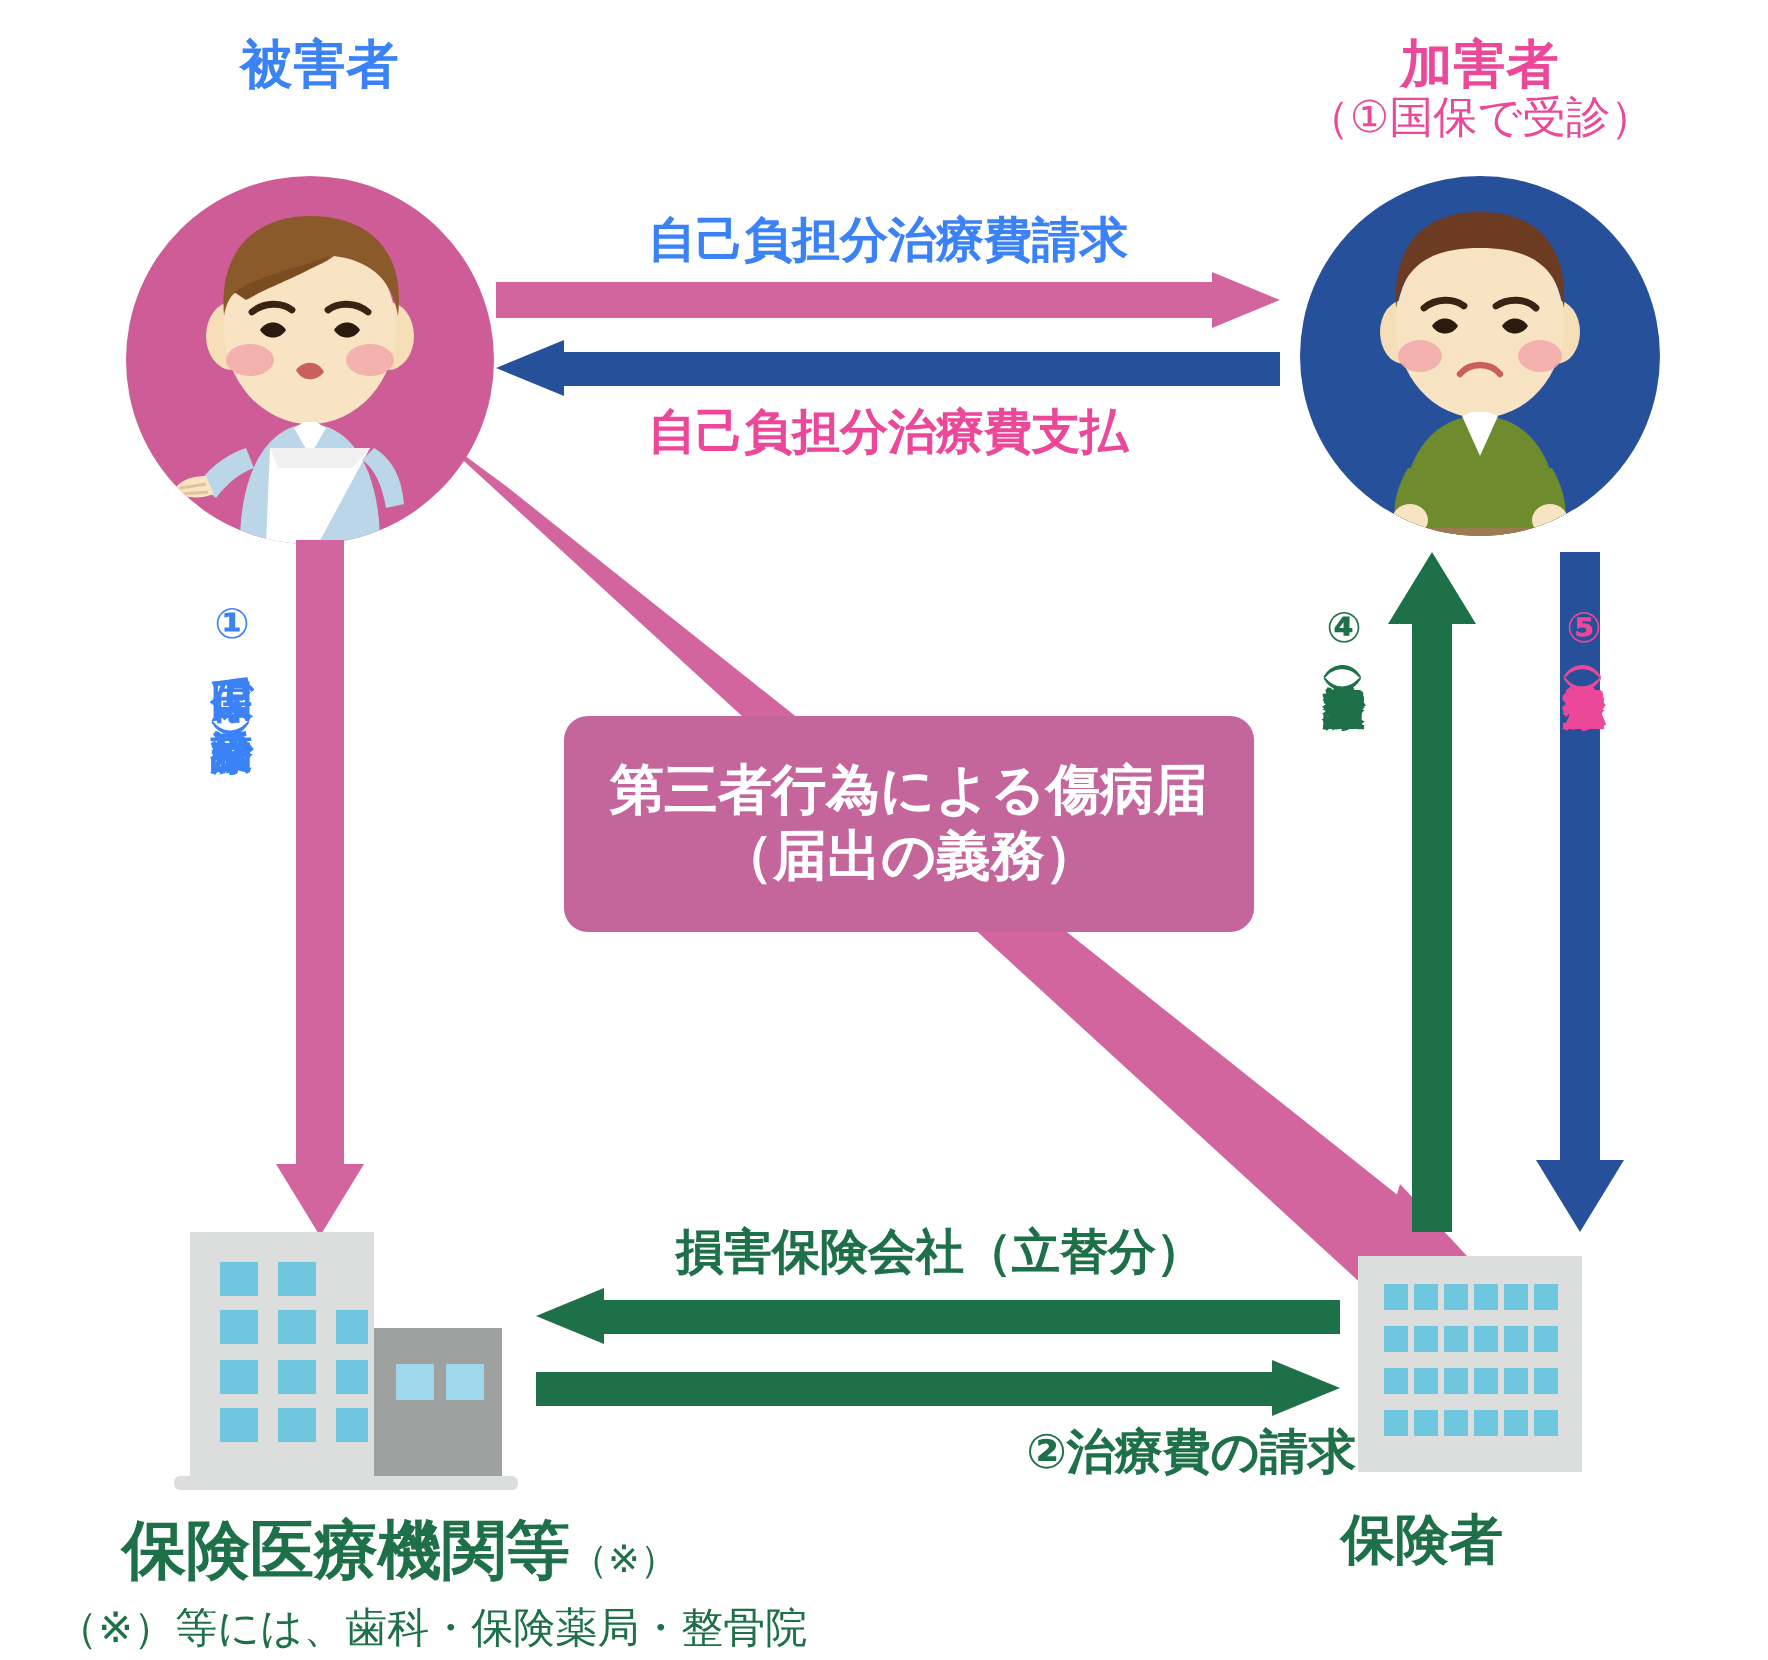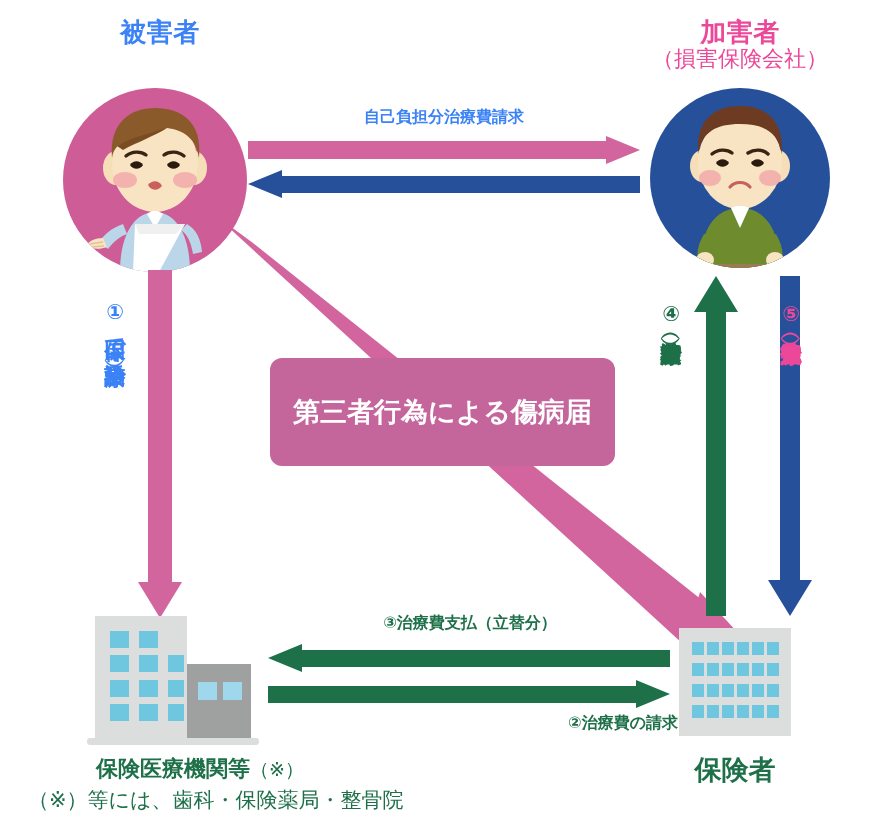--- a/index.html
+++ b/index.html
@@ -46,21 +46,21 @@
   .circle {
     border-radius: 50%;
     overflow: hidden;
   }
   .circle-pink { background: #CE5C96; }
   .circle-blue { background: #27509B; }
 
   
   .arrow-label {
     font-weight: bold;
-    font-size: 16px;
+    font-size: 24px;
     white-space: nowrap;
     line-height: 1.1;
   }
   .arrow-label-v {
     font-weight: bold;
     font-size: 21px;
     line-height: 1.05;
     writing-mode: vertical-rl;
     text-orientation: upright;
     white-space: nowrap;
@@ -74,30 +74,31 @@
     color: #ffffff;
     display: flex;
     align-items: center;
     justify-content: center;
     text-align: center;
     font-weight: bold;
     font-size: 27px;
     line-height: 1.22;
     box-sizing: border-box;
     padding: 10px 14px;
+    margin-left: 12px;
   }
 
   
   .cap {
     text-align: center;
     white-space: nowrap;
   }
   .cap .big {
     font-weight: bold;
-    font-size: 22px;
+    font-size: 32px;
   }
   .cap .paren {
     font-weight: normal;
     font-size: 19px;
   }
   .cap .note {
     display: block;
     font-weight: normal;
     font-size: 21px;
     margin-top: 2px;
@@ -159,21 +160,21 @@
 
       <path d="M40 150 C32 150 26 153 24 157 C28 161 36 162 44 159 Z" fill="#F8E3C2"></path>
       <path d="M27 156 L40 154 M28 159 L41 158" stroke="#E0C39A" stroke-width="1.4"></path>
 
       <path d="M124 136 C134 142 138 152 139 164 L130 166 C128 154 124 146 118 142 Z" fill="#BBD6E8"></path>
     </svg>
   </div>
 
   <div class="abs node-title blue-text" style="left:600px; top:18px; width:280px;">
     <span class="main">加害者</span>
-    <span class="sub">（損害保険会社）</span>
+    <span class="sub">（①国保で受診）</span>
   </div>
 
   <div class="abs circle circle-blue" style="left:650px; top:88px; width:180px; height:180px;">
     <svg width="180" height="180" viewBox="0 0 180 180">
 
       <ellipse cx="52" cy="78" rx="12" ry="16" fill="#F6DEB9"></ellipse>
       <ellipse cx="128" cy="78" rx="12" ry="16" fill="#F6DEB9"></ellipse>
 
       <ellipse cx="90" cy="74" rx="42" ry="47" fill="#F8E3C2"></ellipse>
 
@@ -208,46 +209,48 @@
   <div class="abs arrow-label pink-text" style="left:250px; top:108px; width:388px; text-align:center;">自己負担分治療費請求</div>
 
   <svg class="abs" style="left:248px; top:136px;" width="392" height="32">
     <polygon points="0,5 358,5 358,0 392,14 358,28 358,23 0,23" fill="#D2659D"></polygon>
   </svg>
 
   <svg class="abs" style="left:248px; top:170px;" width="392" height="32">
     <polygon points="392,6 34,6 34,0 0,14 34,28 34,23 392,23" fill="#27509B"></polygon>
   </svg>
 
+  <div class="abs arrow-label blue-text" style="left:250px; top:204px; width:388px; text-align:center;">自己負担分治療費支払</div>
 
   <svg class="abs" style="left:138px; top:270px;" width="44" height="348">
     <polygon points="10,0 34,0 34,312 44,312 22,348 0,312 10,312" fill="#D2659D"></polygon>
   </svg>
 
   <div class="abs arrow-label-v pink-text" style="left:104px; top:300px; height:275px;">①国保で受診（診療・治療）</div>
 
   <div class="abs notice-box" style="left:270px; top:358px; width:345px; height:108px;">
     <div>
       <span>第三者行為による傷病届</span><br>
+      <span>（届出の義務）</span>
     </div>
   </div>
 
   <svg class="abs" style="left:694px; top:276px;" width="44" height="340">
     <polygon points="22,0 44,36 32,36 32,340 12,340 12,36 0,36" fill="#1E7049"></polygon>
   </svg>
 
   <div class="abs arrow-label-v green-text" style="left:660px; top:302px; height:288px;">④治療費請求（立替分）</div>
 
   <svg class="abs" style="left:768px; top:276px;" width="44" height="340">
     <polygon points="12,0 32,0 32,304 44,304 22,340 0,304 12,304" fill="#27509B"></polygon>
   </svg>
 
   <div class="abs arrow-label-v blue-text" style="left:780px; top:302px; height:288px;">⑤治療費支払（立替分）</div>
 
-  <div class="abs arrow-label green-text" style="left:270px; top:614px; width:400px; text-align:center;">③治療費支払（立替分）</div>
+  <div class="abs arrow-label green-text" style="left:270px; top:614px; width:400px; text-align:center;">損害保険会社（立替分）</div>
 
   <svg class="abs" style="left:268px; top:644px;" width="402" height="32">
     <polygon points="402,6 34,6 34,0 0,14 34,28 34,23 402,23" fill="#1E7049"></polygon>
   </svg>
 
   <svg class="abs" style="left:268px; top:680px;" width="402" height="32">
     <polygon points="0,6 368,6 368,0 402,14 368,28 368,23 0,23" fill="#1E7049"></polygon>
   </svg>
 
   <div class="abs arrow-label green-text" style="left:278px; top:714px; width:400px; text-align:right;">②治療費の請求</div>
@@ -310,17 +313,17 @@
 
       <rect x="13" y="77" width="12" height="13" fill="#6FC7DF"></rect>
       <rect x="28" y="77" width="12" height="13" fill="#6FC7DF"></rect>
       <rect x="43" y="77" width="12" height="13" fill="#6FC7DF"></rect>
       <rect x="58" y="77" width="12" height="13" fill="#6FC7DF"></rect>
       <rect x="73" y="77" width="12" height="13" fill="#6FC7DF"></rect>
       <rect x="88" y="77" width="12" height="13" fill="#6FC7DF"></rect>
     </svg>
   </div>
 
-  <div class="abs cap cap-right green-text" style="left:640px; top:752px; width:190px;">
+  <div class="abs cap cap-right green-text" style="left:616px; top:752px; width:190px;">
     <span class="big">保険者</span>
   </div>
 
 </div>
 
 </body></html>

